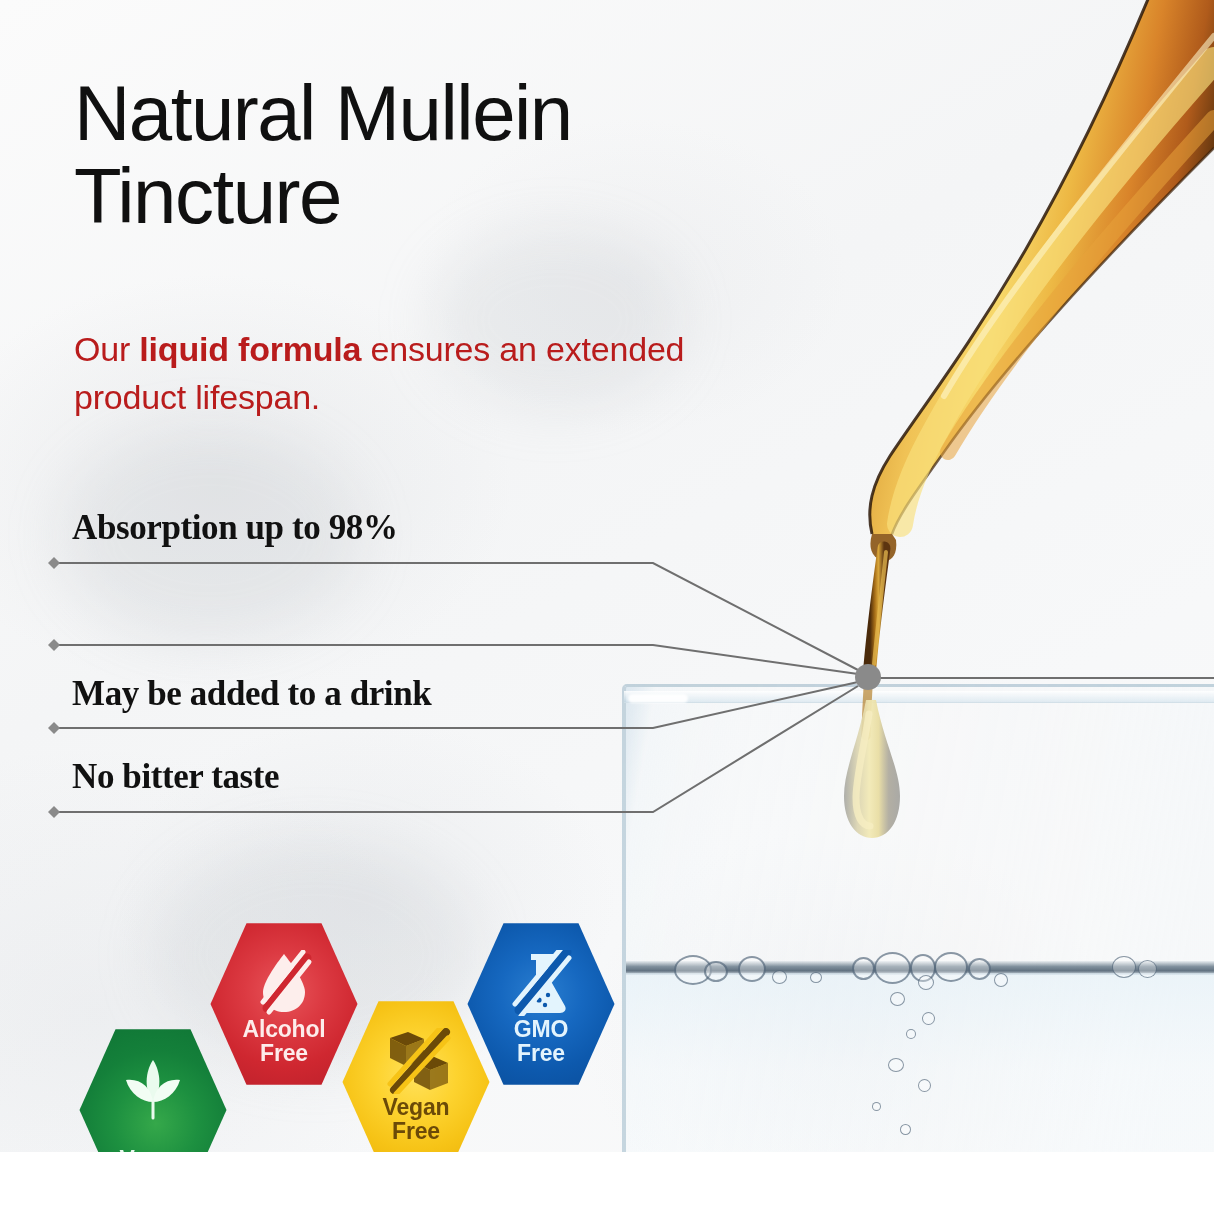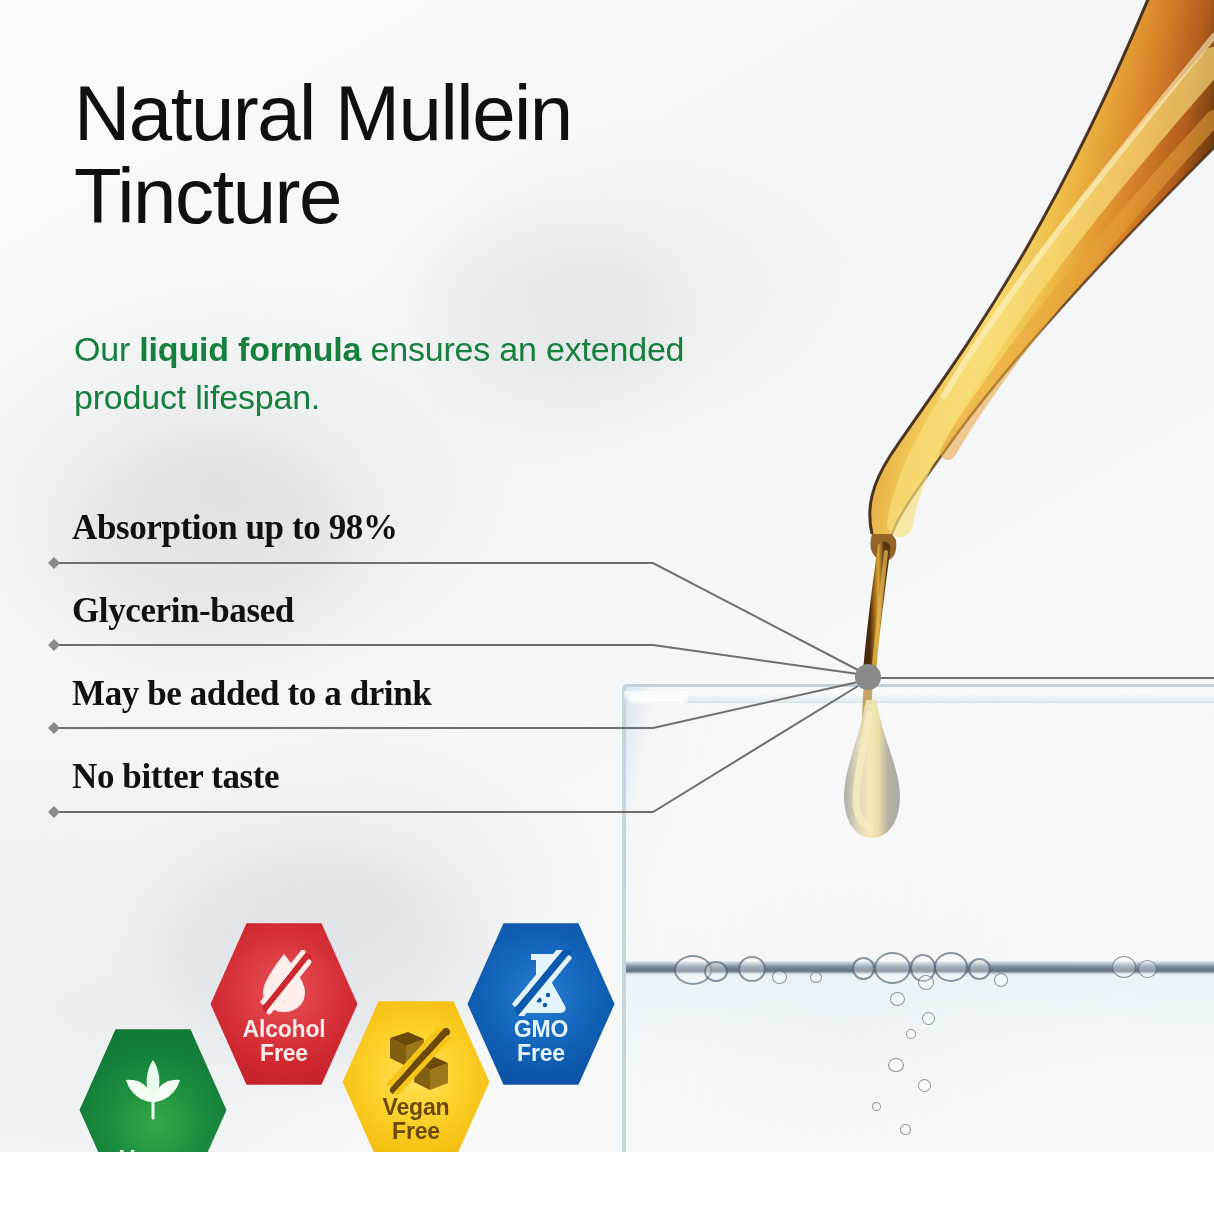--- a/index.html
+++ b/index.html
@@ -47,21 +47,21 @@
     color: #101010;
     font-weight: 400;
   }
   .subhead {
     position: absolute;
     left: 74px;
     top: 325px;
     width: 620px;
     font-size: 34px;
     line-height: 1.42;
-    color: #15803d;
+    color: #b91c1c;
     font-weight: 400;
     letter-spacing: -0.2px;
   }
   .subhead b { font-weight: 700; }
 
   
   .feature-label {
     position: absolute;
     left: 72px;
     font-size: 35px;
@@ -340,21 +340,20 @@
     <path d="M 878 678 L 1214 678" stroke="#6f6f6f" stroke-width="2" fill="none"></path>
 
     <circle cx="868" cy="677" r="13" fill="#8a8a8a"></circle>
   </svg>
 
   <div class="headline">Natural Mullein Tincture</div>
 
   <div class="subhead"><span>Our </span><b>liquid formula</b><span> ensures an extended product lifespan.</span></div>
 
   <div class="feature-label" style="top:508px;">Absorption up to 98%</div>
-  <div class="feature-label" style="top:591px;">Glycerin-based</div>
   <div class="feature-label" style="top:757px;">No bitter taste</div>
   <div class="feature-label" style="top:674px;">May be added to a drink</div>
 
   <div class="badge badge-vegan" style="left:78px; top:1026px;text-align:center;">
     <svg class="badge-icon" width="70" height="66" viewBox="0 0 70 66">
       <path d="M35 4 C27 16, 26 34, 35 46 C44 34, 43 16, 35 4 Z" fill="#eafbee"></path>
       <path d="M35 46 C24 46, 12 38, 8 24 C22 22, 33 31, 35 46 Z" fill="#f2fdf4"></path>
       <path d="M35 46 C46 46, 58 38, 62 24 C48 22, 37 31, 35 46 Z" fill="#f2fdf4"></path>
       <path d="M35 46 L35 62" stroke="#eafbee" stroke-width="3" stroke-linecap="round"></path>
     </svg>

